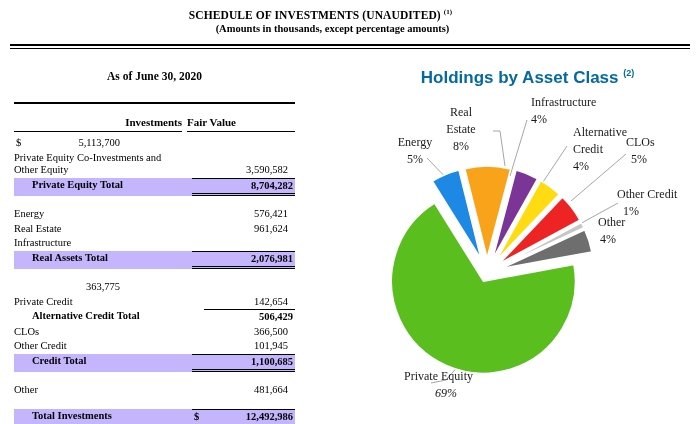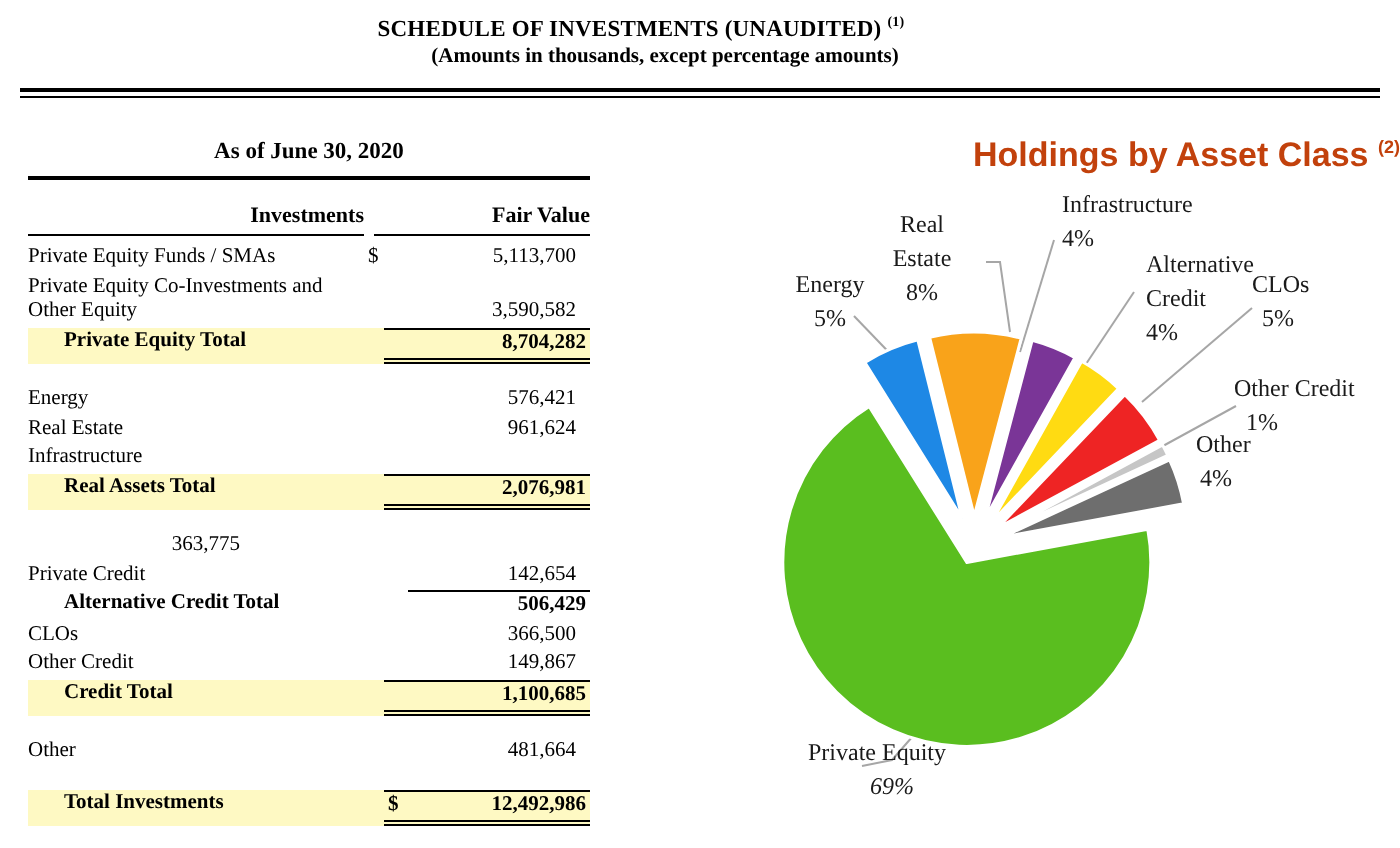--- a/index.html
+++ b/index.html
@@ -12,46 +12,46 @@
   
   .doc-header{position:absolute;top:9px;left:0;width:641px;text-align:center;}
   .doc-title{font-weight:bold;font-size:11.5px;letter-spacing:.1px;}
   .doc-sub{font-weight:bold;font-size:10.5px;margin-top:2px;padding-left:24px;}
   .top-rule{position:absolute;top:44px;left:10px;width:680px;height:2px;
     border-top:2px solid #000;border-bottom:1px solid #000;}
 
   
   .table-wrap{position:absolute;left:14px;top:70px;width:281px;}
   .date-head{font-weight:bold;font-size:11.5px;text-align:center;
-    padding-bottom:6px;border-bottom:2px solid #000;}
+    padding-bottom:20px;border-bottom:2px solid #000;}
   .col-head{display:flex;margin-top:12px;}
   .col-head .c1{width:168px;text-align:right;font-weight:bold;font-size:11px;
     border-bottom:1.5px solid #000;padding-bottom:3px;}
   .col-head .cgap{width:5px;}
-  .col-head .c2{width:108px;text-align:right;font-weight:bold;font-size:11px;
+  .col-head .c2{width:108px;text-align:left;font-weight:bold;font-size:11px;
     border-bottom:1.5px solid #000;padding-bottom:3px;}
   .tbody{margin-top:4px;}
   .trow{display:flex;font-size:10.5px;line-height:12.5px;align-items:stretch;}
   .trow .lbl{width:168px;padding:1px 0;}
   .trow .vbox{width:108px;display:flex;justify-content:space-between;
     align-items:flex-end;padding:1px 2px;box-sizing:border-box;}
   .trow .dol{min-width:10px;text-align:left;}
   .trow .val{flex:1;text-align:right;}
-  .trow.total{background:#fef9c3;font-weight:bold;}
+  .trow.total{background:#c4b5fd;font-weight:bold;}
   .trow.total .lbl{padding-left:18px;}
   .trow.subtotal{font-weight:bold;gap:32px;}
   .trow.subtotal .lbl{padding-left:18px;}
   .trow.total .vbox{border-top:1px solid #000;border-bottom:3px double #000;}
   .trow.subtotal .vbox{border-top:1px solid #000;align-items:center;}
   .spacer{height:11px;}
 
   
   .chart-wrap{position:absolute;left:355px;top:68px;width:345px;height:356px;}
-  .chart-title{text-align:right;font-family:"Liberation Sans",sans-serif;
-    font-weight:bold;font-size:17px;color:#c2410c;}
+  .chart-title{text-align:center;font-family:"Liberation Sans",sans-serif;
+    font-weight:bold;font-size:17px;color:#0369a1;}
   .chart-title sup{font-size:9px;}
   svg.pie{position:absolute;left:0;top:30px;}
   .co{position:absolute;font-size:12px;line-height:1.4;color:#1a1a1a;}
   .co span{display:block;}
   .co-energy{left:28px;top:66px;width:64px;text-align:center;}
   .co-re{left:81px;top:36px;width:50px;text-align:center;}
   .co-infra{left:176px;top:26px;width:112px;}
   .co-alt{left:218px;top:56px;width:76px;}
   .co-clos{left:271px;top:66px;width:54px;}
   .co-clos .pct{padding-left:5px;}
@@ -76,21 +76,20 @@
 
 <div class="table-wrap">
   <div class="date-head">As of June 30, 2020</div>
   <div class="col-head">
     <div class="c1">Investments</div>
     <div class="cgap"></div>
     <div class="c2">Fair Value</div>
   </div>
   <div class="tbody">
       <div class="trow normal">
-        <div class="lbl">Private Equity Funds / SMAs</div>
         <div class="vbox">
           <span class="dol">$</span>
           <span class="val">5,113,700</span>
         </div>
       </div>
       <div class="trow normal">
         <div class="lbl">Private Equity Co-Investments and Other Equity</div>
         <div class="vbox">
           <span class="dol"></span>
           <span class="val">3,590,582</span>
@@ -153,21 +152,21 @@
         <div class="lbl">CLOs</div>
         <div class="vbox">
           <span class="dol"></span>
           <span class="val">366,500</span>
         </div>
       </div>
       <div class="trow normal">
         <div class="lbl">Other Credit</div>
         <div class="vbox">
           <span class="dol"></span>
-          <span class="val">149,867</span>
+          <span class="val">101,945</span>
         </div>
       </div>
       <div class="trow total">
         <div class="lbl">Credit Total</div>
         <div class="vbox">
           <span class="dol"></span>
           <span class="val">1,100,685</span>
         </div>
       </div>
       <div class="spacer"></div>

